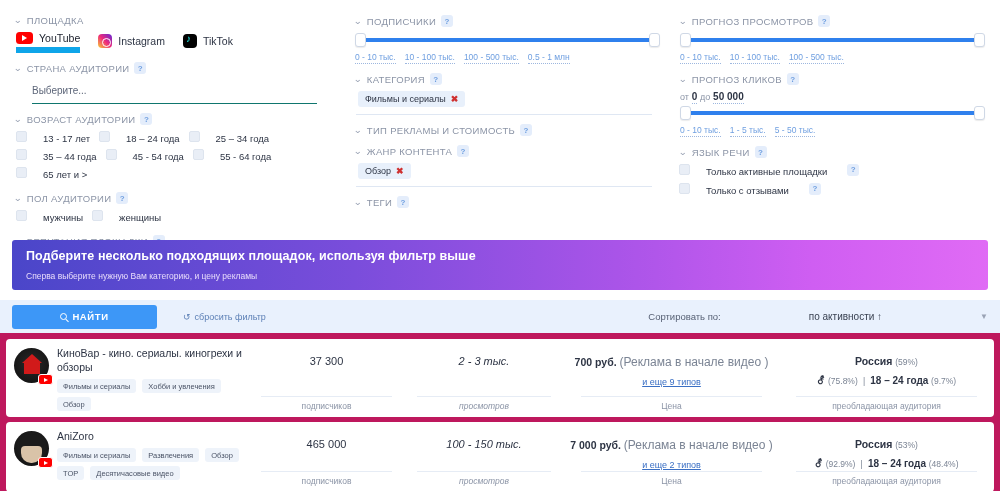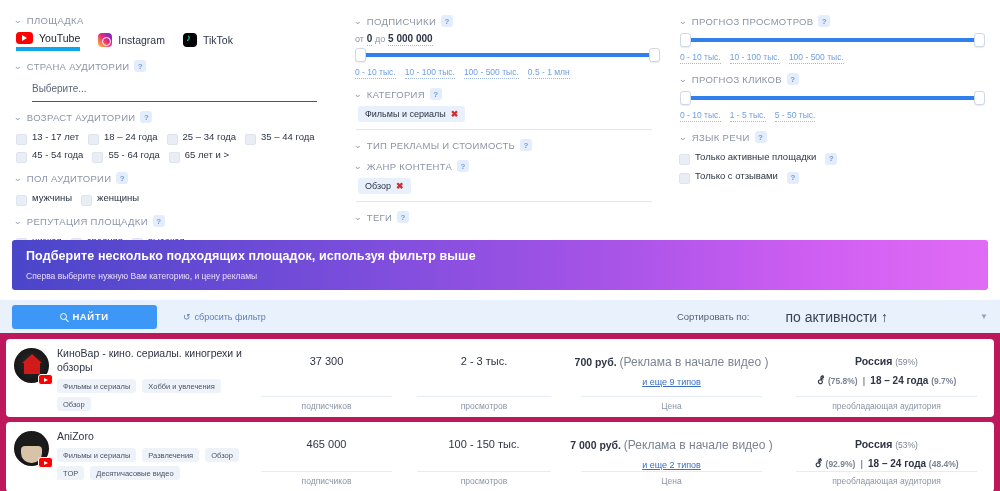--- a/index.html
+++ b/index.html
@@ -40,21 +40,21 @@
     font-size: 8px; font-weight: bold;
   }
 
   
   .platforms { display: flex; align-items: center; gap: 18px; margin: 2px 0 2px 2px; }
   .plat {
     display: flex; align-items: center; gap: 6px;
     font-size: 10.5px; color: #2d3444; padding-bottom: 3px;
     cursor: pointer;
   }
-  .plat.active { border-bottom: 4px solid #0ea5e9; color: #1a1f2b; }
+  .plat.active { border-bottom: 6px solid #0ea5e9; color: #1a1f2b; }
   .ic-yt {
     width: 17px; height: 12px; border-radius: 3.5px; background: #ff0000;
     position: relative;
   }
   .ic-yt::after {
     content:""; position:absolute; left:6px; top:3px;
     border-left: 5px solid #fff;
     border-top: 3px solid transparent; border-bottom: 3px solid transparent;
   }
   .ic-ig {
@@ -79,21 +79,21 @@
   .sel-line {
     margin: 1px 0 0 18px; padding-bottom: 5px;
     border-bottom: 1px solid #0f766e;
     width: 285px;
   }
   .sel-line span { font-size: 10px; color: #5d6679; }
 
   
   .cbrow { display: flex; flex-wrap: wrap; align-items: center; gap: 2px 4px; margin-left: 2px; }
   .cb {
-    display: inline-flex; align-items: flex-end; gap: 5px;
+    display: inline-flex; align-items: flex-start; gap: 16px;
     margin-right: 5px; font-size: 9.5px; color: #2d3444; cursor: pointer;
     line-height: 16px;
   }
   .box {
     width: 11px; height: 11px; border-radius: 2px;
     background: #e9eef6; border: 1px solid #dde4ee; flex: none;
   }
 
   
   .rng-vals { font-size: 10px; color: #5d6679; margin: 1px 0 4px 1px; }
@@ -147,24 +147,24 @@
   }
   .btn-find {
     width: 145px; height: 24px; border-radius: 3px; border: none;
     background: #3d97f7; color:#fff; font-size: 9.5px; font-weight: bold;
     letter-spacing: .6px; display:flex; align-items:center; justify-content:center; gap:5px;
     cursor:pointer; font-family: inherit;
   }
   .mag { display:inline-block; width:7px; height:7px; border:1.3px solid #fff; border-radius:50%; position:relative;}
   .mag::after{content:""; position:absolute; right:-3px; bottom:-2px; width:4px; height:1.3px; background:#fff; transform:rotate(45deg);}
   .reset { margin-left: 26px; font-size: 9px; color:#5b7fb5; display:flex; align-items:center; gap:4px; cursor:pointer;}
-  .sortwrap { margin-left:auto; display:flex; align-items:center; }
+  .sortwrap { margin-left:auto; display:flex; align-items:center;gap:6px; }
   .sortlabel { font-size: 9.5px; color:#555f73; }
   .sortval { font-size: 9.5px; color:#3a4considered; }
-  .sortval { font-size: 14px; color:#3a4252; margin-left: 36px; cursor:pointer;}
+  .sortval { font-size: 10px; color:#3a4252; margin-left: 82px; cursor:pointer;}
   .caret { margin-left: 92px; color:#9aa3b5; font-size:8px; cursor:pointer;}
 
   
   .results { background:#be185d; padding-top: 1px; }
   .rowcard {
     background:#fff; margin: 5px 6px 0 6px; border-radius: 4px;
     display:flex; align-items:stretch; padding: 7px 0 6px 0; min-height: 70px;
   }
   .r-left { width: 248px; display:flex; gap:8px; padding-left: 8px;}
   .avatar {
@@ -210,31 +210,31 @@
   .r-cell { flex: 1; display:flex; flex-direction:column; align-items:center; justify-content:flex-start; position:relative; padding-top: 9px;}
   .r-cell .val { font-size: 11px; color:#2d3444; font-weight:500; }
   .r-cell .cap {
     font-size: 8.5px; color:#8b94a6; position:absolute; bottom: 0;
     width:100%; text-align:center; padding-top: 5px;
   }
   .r-cell .cap::before{
     content:""; position:absolute; top:0; left:8%; right:8%; height:1px; background:#e6ecf5;
   }
   .c-subs { flex: 0 0 155px; }
-  .c-views{ flex: 0 0 160px; }
+  .c-views{ flex: 0 0 160px; font-style: italic; }
   .c-price{ flex: 0 0 215px; }
   .c-aud  { flex: 0 0 215px; }
 
   .price-main { font-size: 10.5px; color:#2d3444; font-weight:bold;}
   .price-main .note { font-weight: normal; font-size: 12px; color:#7b8494;}
   .more-link { font-size: 9px; color:#3a6fc4; text-decoration: underline; margin-top: 8px; cursor:pointer;}
   .aud-line1 { font-size: 10.5px; color:#2d3444; font-weight:bold;}
   .aud-line1 .pct { font-weight:normal; font-size:8.5px; color:#7b8494;}
   .aud-line2 { font-size: 10px; color:#2d3444; margin-top: 8px; font-weight:bold;}
-  .aud-line2 .pct { font-weight:bold; font-size:8.5px; color:#7b8494;}
+  .aud-line2 .pct { font-weight:normal; font-size:8.5px; color:#7b8494;}
   .gsym { font-size: 10px; }
 </style>
 </head>
 <body>
 
 <div class="filters">
 
   <div class="col col-1">
 
     <div class="sec-head">
@@ -337,26 +337,20 @@
         </label>
     </div>
   </div>
 
   <div class="col col-2">
 
     <div class="sec-head">
       <span class="chev">⌄</span>
       <span>ПОДПИСЧИКИ</span>
       <span class="qmark">?</span>
-    </div>
-    <div class="rng-vals">
-      <span class="lbl">от</span>
-      <b>0</b>
-      <span class="lbl">до</span>
-      <b>5 000 000</b>
     </div>
     <div class="track">
       <div class="bar"></div>
       <div class="knob k1"></div>
       <div class="knob k2"></div>
     </div>
     <div class="presets">
       <span>0 - 10 тыс.</span>
       <span>10 - 100 тыс.</span>
       <span>100 - 500 тыс.</span>
@@ -417,20 +411,26 @@
     <div class="presets">
       <span>0 - 10 тыс.</span>
       <span>10 - 100 тыс.</span>
       <span>100 - 500 тыс.</span>
     </div>
 
     <div class="sec-head">
       <span class="chev">⌄</span>
       <span>ПРОГНОЗ КЛИКОВ</span>
       <span class="qmark">?</span>
+    </div>
+    <div class="rng-vals">
+      <span class="lbl">от</span>
+      <b>0</b>
+      <span class="lbl">до</span>
+      <b>50 000</b>
     </div>
     <div class="track">
       <div class="bar"></div>
       <div class="knob k1"></div>
       <div class="knob k2"></div>
     </div>
     <div class="presets">
       <span>0 - 10 тыс.</span>
       <span>1 - 5 тыс.</span>
       <span>5 - 50 тыс.</span>

